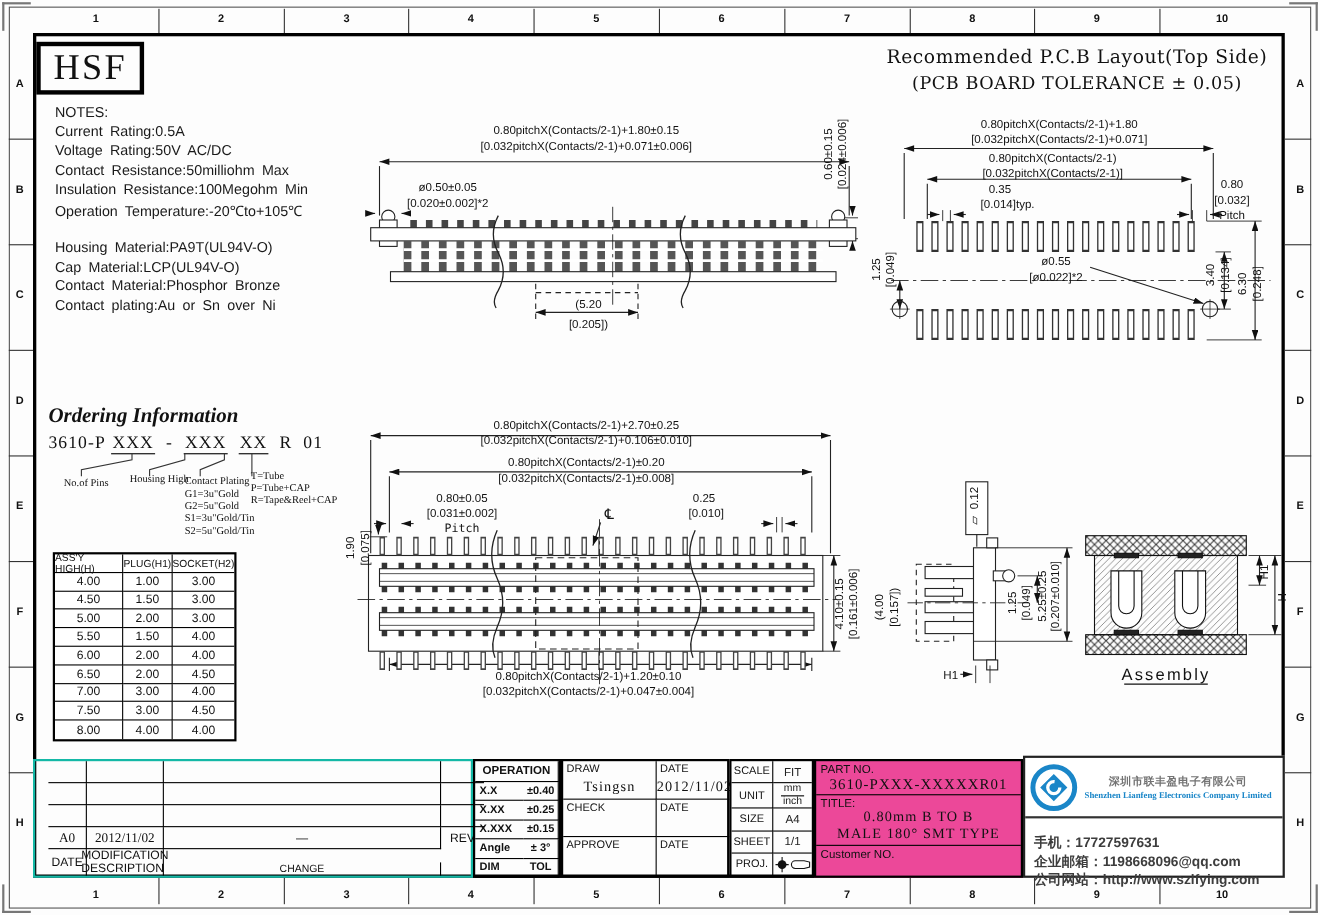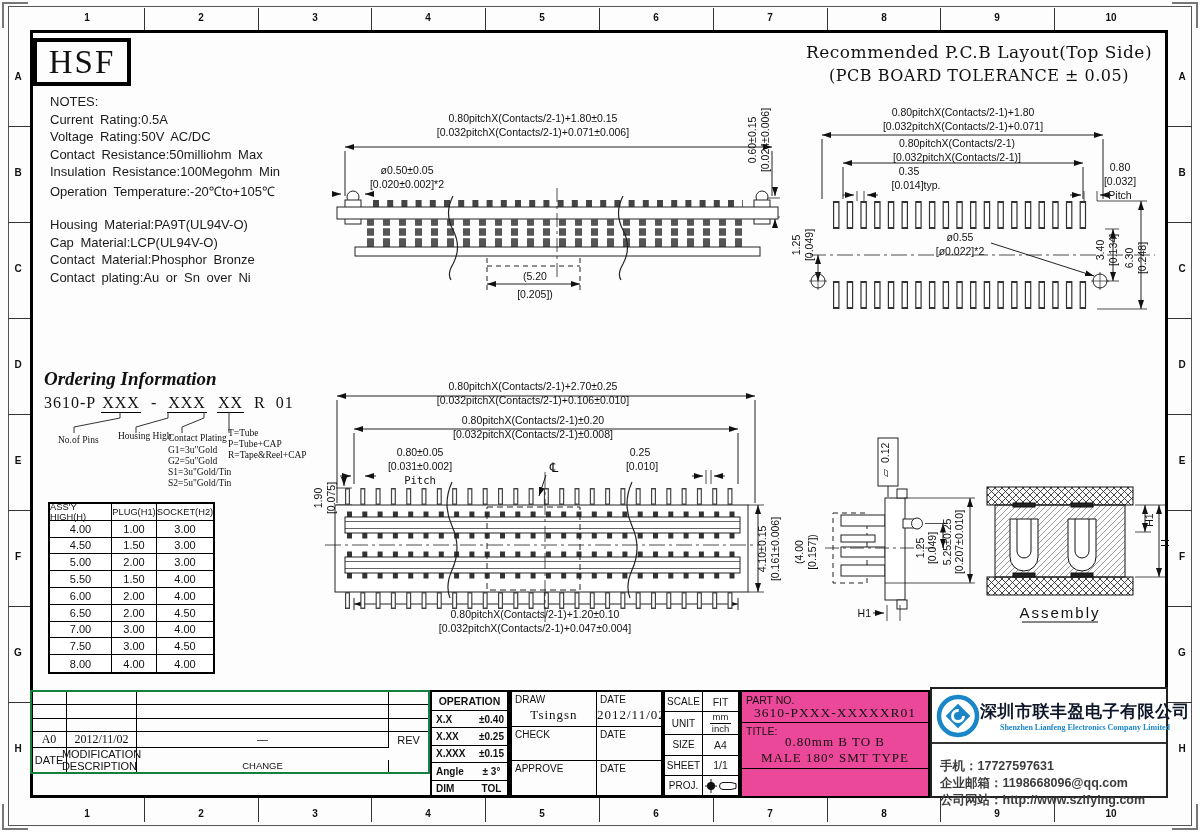--- a/index.html
+++ b/index.html
@@ -26,21 +26,21 @@
   .ord-code{left:44px;top:394px;font-family:"Liberation Serif",serif;font-size:16px;letter-spacing:1px;white-space:nowrap;}
   .ord-code span{display:inline-block;}
   .ord-code .u{border-bottom:1.3px solid #000;margin:0 5px;padding:0 1px;}
   .ord-code .g{margin:0 5px;}
   .ord-lbl{font-family:"Liberation Serif",serif;font-size:9.5px;color:#111;white-space:nowrap;}
   .ht{left:48px;top:502px;width:167px;border:2px solid #000;display:grid;grid-template-columns:62px 45px 56px;background:#fff;}
   .ht>div{border-right:1px solid #000;border-bottom:1px solid #000;height:16.8px;display:flex;align-items:center;justify-content:center;font-size:11px;}
   .ht>div:nth-child(3n){border-right:none;}
   .ht>div.hd{font-size:9.3px;}
   .ht>div:nth-last-child(-n+3){border-bottom:none;}
-  .rev{left:30px;top:690px;width:400px;height:84px;border:2px solid #15803d;display:grid;grid-template-columns:35px 70px 252px 39px;grid-template-rows:repeat(5,1fr);}
+  .rev{left:30px;top:690px;width:400px;height:108px;border:2px solid #14b8a6;display:grid;grid-template-columns:35px 70px 252px 39px;grid-template-rows:repeat(5,1fr);padding-left:12px;}
   .rev>div{border-right:1px solid #000;border-bottom:1px solid #000;display:flex;align-items:center;justify-content:center;font-size:11px;}
   .rev>div:nth-child(4n){border-right:none;}
   .rev>div:nth-last-child(-n+4){border-bottom:none;}
   .rev .serif{font-family:"Liberation Serif",serif;font-size:12px;}
   .op{left:430px;top:690px;width:80px;height:108px;border:2px solid #000;display:grid;grid-template-columns:44px 32px;grid-template-rows:19px repeat(5,17.4px);}
   .op>div{border-right:1px solid #000;border-bottom:1px solid #000;display:flex;align-items:center;font-size:10px;padding-left:4px;font-weight:bold;}
   .op .span2{grid-column:1/3;justify-content:center;padding-left:0;font-size:10.5px;}
   .op .tol{justify-content:center;padding-left:0;}
   .op>div:nth-child(even):not(.span2){border-right:none;}
   .sign{left:510px;top:690px;width:153px;height:108px;border:2px solid #000;display:grid;grid-template-columns:85px 66px;grid-template-rows:repeat(3,1fr);}
@@ -58,21 +58,21 @@
   .part{left:740px;top:690px;width:190px;height:108px;border:2px solid #000;background:#ec4899;}
   .part .row{position:relative;border-bottom:1px solid #000;}
   .part .r1{height:31px;} .part .r2{height:46px;} .part .r3{height:27px;border-bottom:none;}
   .part .lb{position:absolute;top:2px;left:4px;font-size:10.5px;}
   .part .pv{position:absolute;top:13px;left:0;right:0;text-align:center;font-family:"Liberation Serif",serif;font-size:13.5px;letter-spacing:1px;}
   .part .tv1{position:absolute;top:11px;left:0;right:0;text-align:center;font-family:"Liberation Serif",serif;font-size:13px;letter-spacing:1px;}
   .part .tv2{position:absolute;top:27px;left:0;right:0;text-align:center;font-family:"Liberation Serif",serif;font-size:13px;letter-spacing:1px;}
   .company{left:930px;top:687px;width:238px;height:111px;border:2px solid #222;background:#fff;}
   .co-top{height:55px;display:flex;align-items:center;border-bottom:2px solid #333;padding:2px 4px;}
   .co-names{flex:1;text-align:center;}
-  .co-cn{font-size:17px;font-weight:bold;color:#0f172a;letter-spacing:0.5px;white-space:nowrap;}
+  .co-cn{font-size:10px;font-weight:bold;color:#737373;letter-spacing:0.5px;white-space:nowrap;}
   .co-en{font-family:"Liberation Serif",serif;font-size:8px;font-weight:bold;color:#1a86c8;white-space:nowrap;}
   .co-contact{padding:14px 8px;}
   .co-contact div{font-size:12.5px;font-weight:bold;color:#3d3d3d;line-height:17px;white-space:nowrap;}
 </style>
 </head>
 <body>
 
 <div class="sheet">
 
   <div class="abs corner" style="left:2px;top:2px;border-width:2px 0 0 2px;"></div>
@@ -579,20 +579,23 @@
   <div class="part abs">
     <div class="row r1">
       <span class="lb">PART NO.</span>
       <span class="pv">3610-PXXX-XXXXXR01</span>
     </div>
     <div class="row r2">
       <span class="lb">TITLE:</span>
       <span class="tv1">0.80mm B TO B</span>
       <span class="tv2">MALE 180° SMT TYPE</span>
     </div>
+    <div class="row r3">
+      <span class="lb">Customer NO.</span>
+    </div>
   </div>
 
   <div class="company abs">
     <div class="co-top">
       <svg width="44" height="44" viewBox="0 0 44 44">
         <circle cx="22" cy="22" r="19" fill="none" stroke="#1a86c8" stroke-width="4.5"></circle>
         <rect x="12.5" y="12.5" width="19" height="19" transform="rotate(45 22 22)" fill="#1a86c8" stroke="#fff" stroke-width="1.5"></rect>
         <circle cx="22" cy="22" r="5.5" fill="none" stroke="#fff" stroke-width="3" stroke-dasharray="26,9"></circle>
       </svg>
       <div class="co-names">

